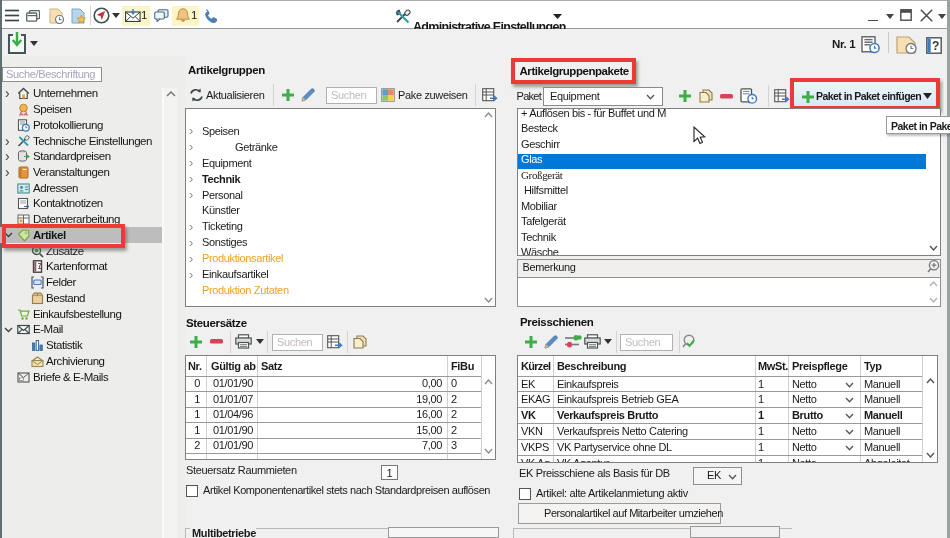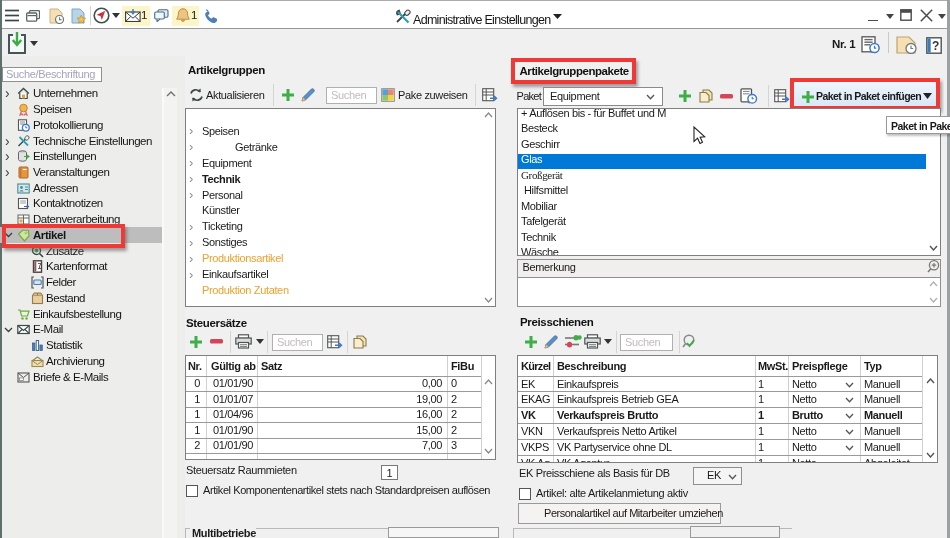--- a/index.html
+++ b/index.html
@@ -88,21 +88,21 @@
       <path d="M2.6 0.8 c1 -.6 2 -.3 2.5 .6 l1.2 2 c.4 .8 .2 1.6 -.5 2.2 l-.8 .7 c.5 1.3 2.1 2.9 3.4 3.4 l.7 -.8 c.6 -.7 1.4 -.9 2.2 -.5 l2 1.2 c.9 .5 1.2 1.5 .6 2.5 c-.8 1.4 -2.4 2.3 -4 1.8 c-3.5 -1 -6.6 -4.1 -7.6 -7.6 c-.5 -1.6 .4 -3.2 2.3 -3.9 z" fill="#4e80b4"></path>
     </svg>
   </div>
 <div class="abs" style="left:395px;top:9px;">
     <svg width="17" height="15" viewBox="0 0 17 15">
       <path d="M2 13 L12 3 M4 1.5 c-2 .5 -2.6 2.5 -1.6 4 l2.6 -.8 z" stroke="#3c4848" stroke-width="1.8" fill="none"></path>
       <path d="M3 3 L13.5 13.5" stroke="#2f9faf" stroke-width="2.2"></path>
       <path d="M12 1.2 c1.8 -.8 3.6 .8 3 2.8 l-2.2 2.2 c-2 .6 -3.6 -1.2 -2.8 -3 z" fill="#e8f2f2" stroke="#3c4848" stroke-width="1.1"></path>
     </svg>
   </div>
-<div class="t " style="left:413px;top:13px;font-size:12.5px;color:#161616;letter-spacing:-0.7px;">Administrative Einstellungen</div>
+<div class="t " style="left:413px;top:20px;font-size:12.5px;color:#161616;letter-spacing:-0.7px;font-weight:bold;">Administrative Einstellungen</div>
 <div class="abs" style="left:553px;top:14px;">
     <svg width="9" height="5" viewBox="0 0 9 5">
       <path d="M0 0 h9 l-4.5 5 z" fill="#222"></path>
     </svg>
   </div>
 <div class="abs" style="left:868px;top:19.5px;width:10px;height:1.8px;background:#4c4c4c;"></div>
 <div class="abs" style="left:886px;top:14px;">
     <svg width="8" height="5" viewBox="0 0 8 5">
       <path d="M0 0 h8 l-4 5 z" fill="#444"></path>
     </svg>
@@ -212,21 +212,21 @@
   </div>
 <div class="t " style="left:33px;top:134.51999999999998px;font-size:11.5px;letter-spacing:-0.45px;color:#151515;">Technische Einstellungen</div>
 <div class="t" style="left:5px;top:148.3px;color:#3f3f3f;font-size:14px;">›</div>
 <div class="abs" style="left:17px;top:150.26px;">
     <svg width="13" height="13" viewBox="0 0 13 13">
       <ellipse cx="5.5" cy="2.5" rx="4" ry="1.7" fill="#c9c9c9" stroke="#666" stroke-width="1"></ellipse>
       <path d="M1.5 2.5 v7 c0 1 1.8 1.7 4 1.7 s4 -.7 4 -1.7 v-7" fill="#e2e2e2" stroke="#666" stroke-width="1"></path>
       <path d="M7 6.5 h5 m-2 -1.6 l2 1.6 -2 1.6" stroke="#3aaa4a" stroke-width="1.2" fill="none"></path>
     </svg>
   </div>
-<div class="t " style="left:33px;top:150.26px;font-size:11.5px;letter-spacing:-0.45px;color:#151515;">Einstellungen</div>
+<div class="t " style="left:33px;top:150.26px;font-size:11.5px;letter-spacing:-0.45px;color:#151515;">Standardpreisen</div>
 <div class="t" style="left:5px;top:164.0px;color:#3f3f3f;font-size:14px;">›</div>
 <div class="abs" style="left:17px;top:166.0px;">
     <svg width="13" height="13" viewBox="0 0 13 13">
       <rect x="2" y="1" width="9" height="11" rx="1" fill="#e8963e" stroke="#a5682a" stroke-width="1"></rect>
       <rect x="2" y="1" width="2.5" height="11" fill="#c97a2e"></rect>
       <line x1="6" y1="3.5" x2="9.5" y2="3.5" stroke="#fff" stroke-width="1"></line>
     </svg>
   </div>
 <div class="t " style="left:33px;top:166.0px;font-size:11.5px;letter-spacing:-0.45px;color:#151515;">Veranstaltungen</div>
 <div class="abs" style="left:17px;top:181.74px;">
@@ -708,21 +708,21 @@
 <div class="t" style="left:758px;top:409.1px;font-weight:bold;">1</div>
 <div class="t" style="left:792px;top:409.1px;font-weight:bold;">Brutto</div>
 <div class="abs" style="left:845px;top:413.1px;">
     <svg width="9" height="6" viewBox="0 0 9 6">
       <path d="M1 1 L4.5 4.8 L8 1" fill="none" stroke="#555" stroke-width="1.3"></path>
     </svg>
   </div>
 <div class="t" style="left:864px;top:409.1px;font-weight:bold;">Manuell</div>
 <div class="abs" style="left:518px;top:422.9px;width:404px;height:1px;background:#9a9a9a;"></div>
 <div class="t" style="left:521px;top:424.9px;">VKN</div>
-<div class="t" style="left:557px;top:424.9px;">Verkaufspreis Netto Artikel</div>
+<div class="t" style="left:557px;top:424.9px;">Verkaufspreis Netto Catering</div>
 <div class="t" style="left:758px;top:424.9px;">1</div>
 <div class="t" style="left:792px;top:424.9px;">Netto</div>
 <div class="abs" style="left:845px;top:428.9px;">
     <svg width="9" height="6" viewBox="0 0 9 6">
       <path d="M1 1 L4.5 4.8 L8 1" fill="none" stroke="#555" stroke-width="1.3"></path>
     </svg>
   </div>
 <div class="t" style="left:864px;top:424.9px;">Manuell</div>
 <div class="abs" style="left:518px;top:438.7px;width:404px;height:1px;background:#9a9a9a;"></div>
 <div class="t" style="left:521px;top:440.7px;">VKPS</div>

